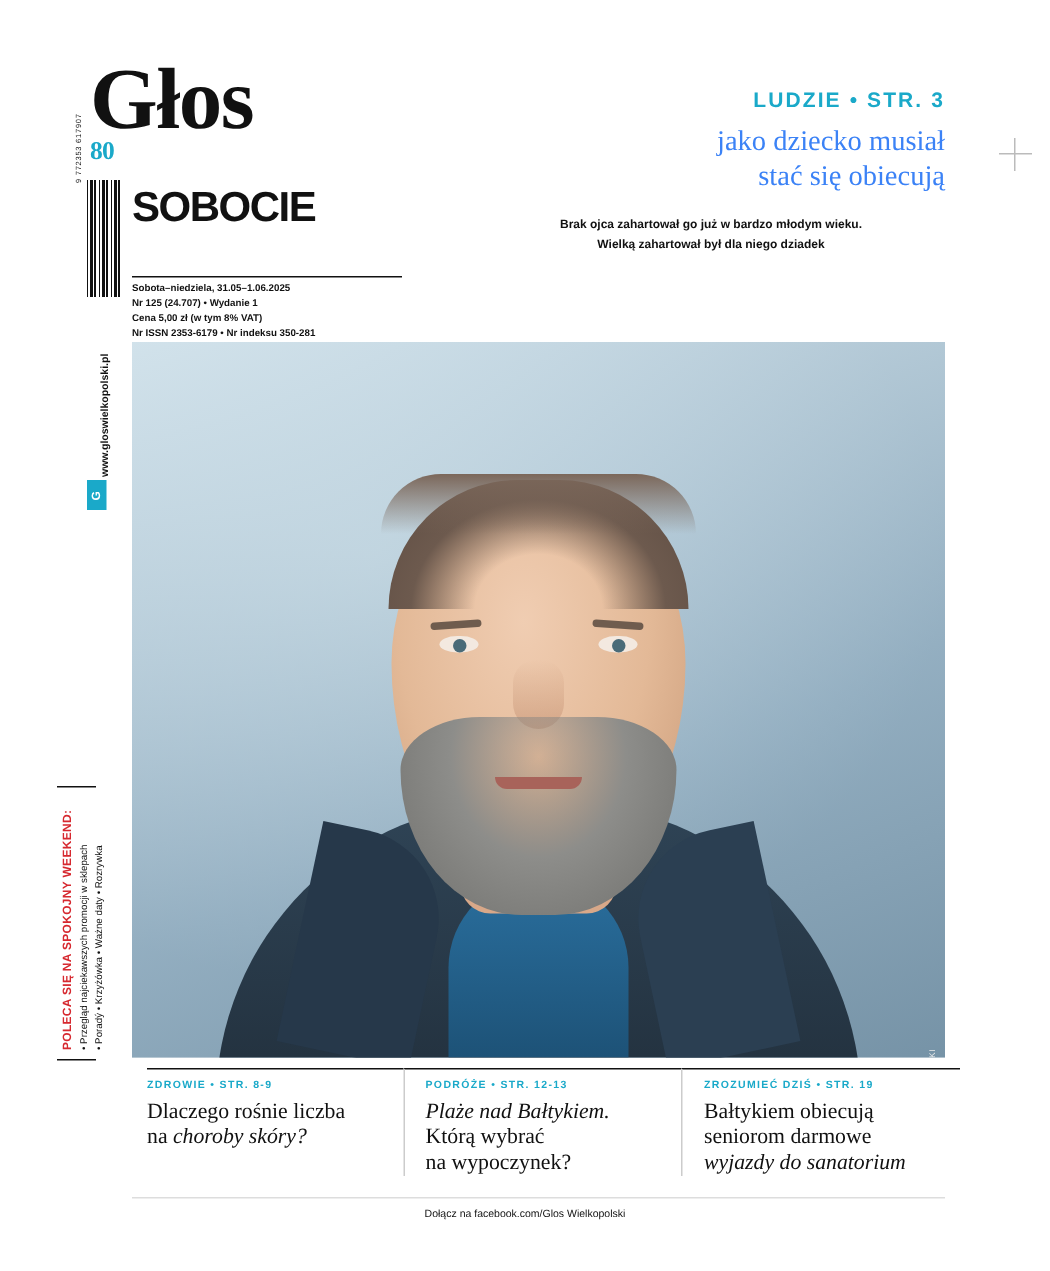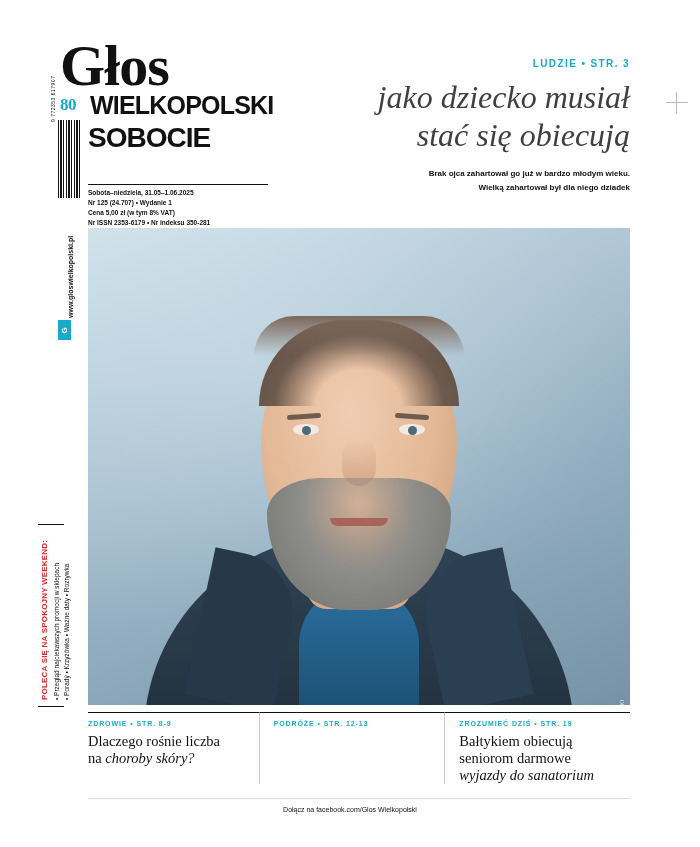--- a/index.html
+++ b/index.html
@@ -206,46 +206,46 @@
   
   .lead {
     position: absolute;
     left: 318px;
     top: 58px;
     width: 312px;
     text-align: right;
   }
   .lead-kicker {
     color: #1aa9c9;
-    font-size: 10px;
+    font-size: 14px;
     font-weight: bold;
     letter-spacing: 1.4px;
     margin-bottom: 10px;
   }
   .lead-name {
     font-family: "Liberation Serif", serif;
     font-style: italic;
     font-size: 27px;
     line-height: 1.05;
     color: #111;
   }
   .lead-head {
     font-family: "Liberation Serif", serif;
-    font-size: 32px;
+    font-size: 19px;
     line-height: 1.13;
-    color: #404040;
+    color: #3b82f6;
     margin-top: 2px;
-    font-style: italic;
   }
   .lead-deck {
     margin-top: 14px;
     font-size: 8px;
     font-weight: bold;
     line-height: 1.65;
     color: #111;
+    text-align: center;
   }
 
   
   .crossmark {
     position: absolute;
     right: 12px;
     top: 92px;
     width: 22px;
     height: 22px;
   }
@@ -427,21 +427,21 @@
     color: #e9e9e9;
     letter-spacing: 0.6px;
     transform: rotate(-90deg);
     transform-origin: right bottom;
     white-space: nowrap;
   }
 
   
   .teasers {
     position: absolute;
-    left: 88px;
+    left: 98px;
     top: 712px;
     width: 542px;
     display: flex;
   }
   .teaser {
     flex: 1;
     padding-top: 7px;
     border-top: 1px solid #111;
     padding-right: 14px;
   }
@@ -485,21 +485,20 @@
 <body>
 
 <div class="page">
 
   <div class="masthead">
     <div class="logo-row">
       <span class="logo-glos">Głos</span>
     </div>
     <div class="logo-sub-row">
       <span class="logo-80">80</span>
-      <span class="logo-wielkopolski">WIELKOPOLSKI</span>
     </div>
   </div>
 
   <div class="barcode">
     <div class="bars"></div>
   </div>
   <div class="barcode-num">9 772353 617907</div>
   <div class="vertical-url">www.gloswielkopolski.pl</div>
   <div class="blue-box">
     <span>G</span>
@@ -568,20 +567,25 @@
       <div class="teaser-head">
         <div>Dlaczego rośnie liczba</div>
         <div>
           <span>na </span><i>choroby skóry?</i>
         </div>
       </div>
     </div>
 
     <div class="teaser">
       <div class="teaser-kicker">PODRÓŻE • STR. 12-13</div>
+      <div class="teaser-head">
+        <div><i>Plaże nad Bałtykiem.</i></div>
+        <div>Którą wybrać</div>
+        <div>na wypoczynek?</div>
+      </div>
     </div>
 
     <div class="teaser">
       <div class="teaser-kicker">ZROZUMIEĆ DZIŚ • STR. 19</div>
       <div class="teaser-head">
         <div>Bałtykiem obiecują</div>
         <div>seniorom darmowe</div>
         <div><i>wyjazdy do sanatorium</i></div>
       </div>
     </div>

